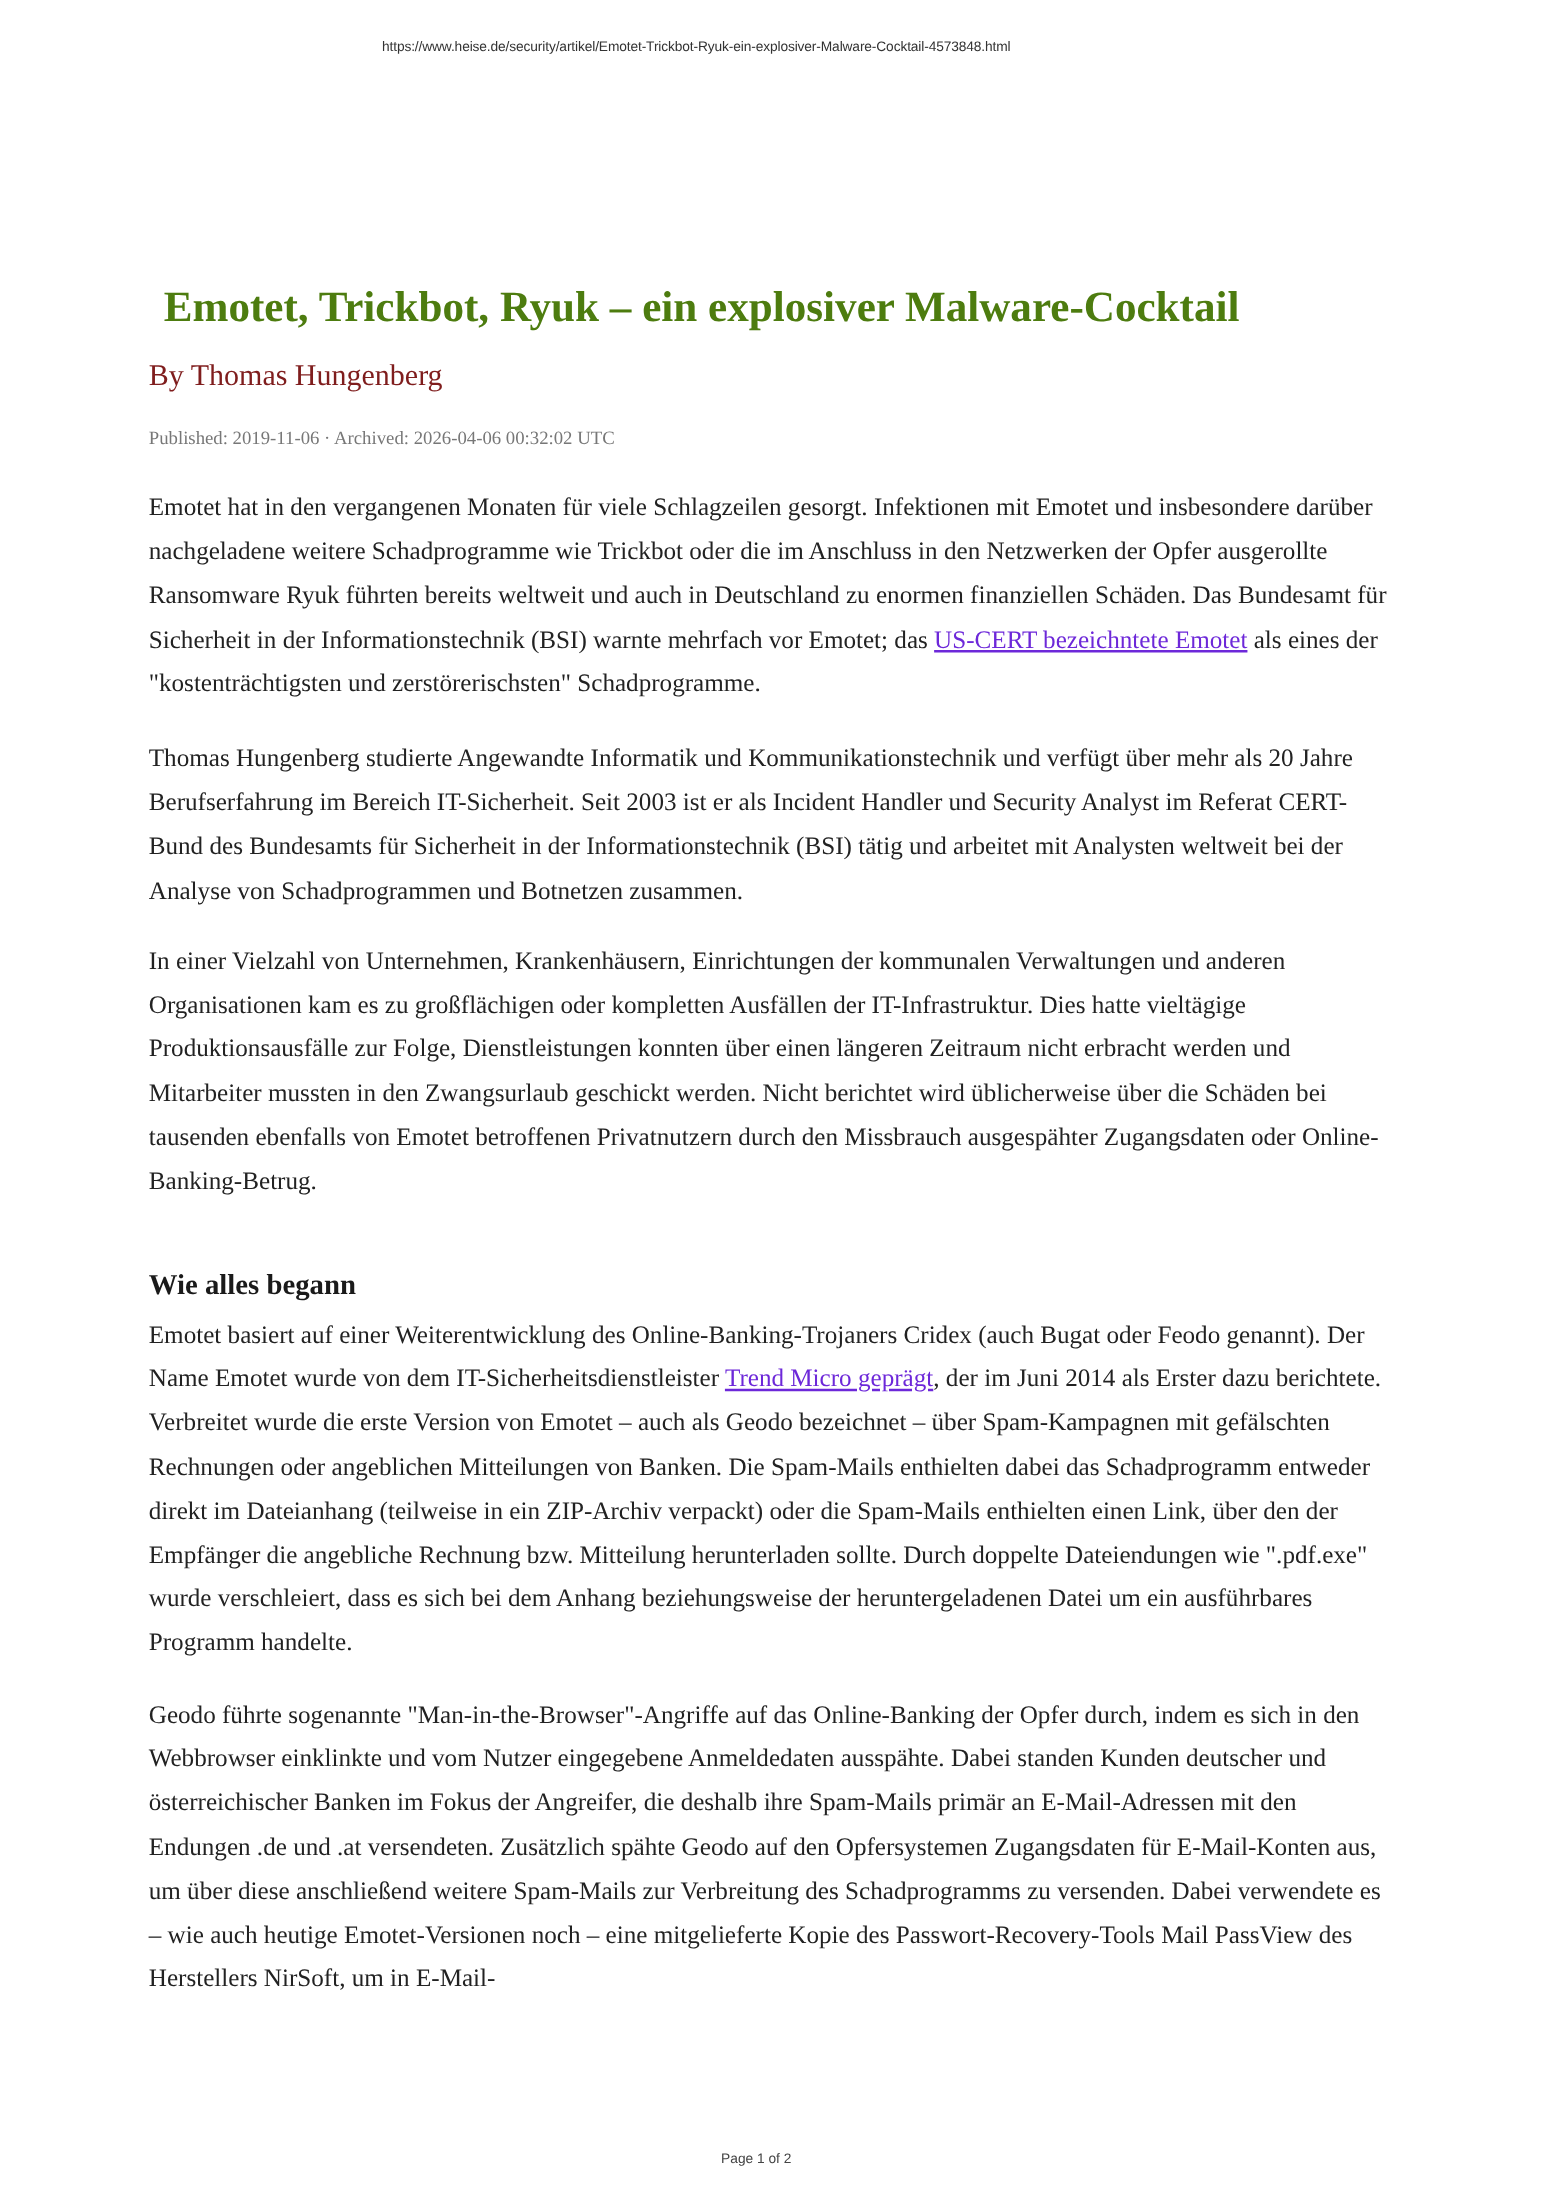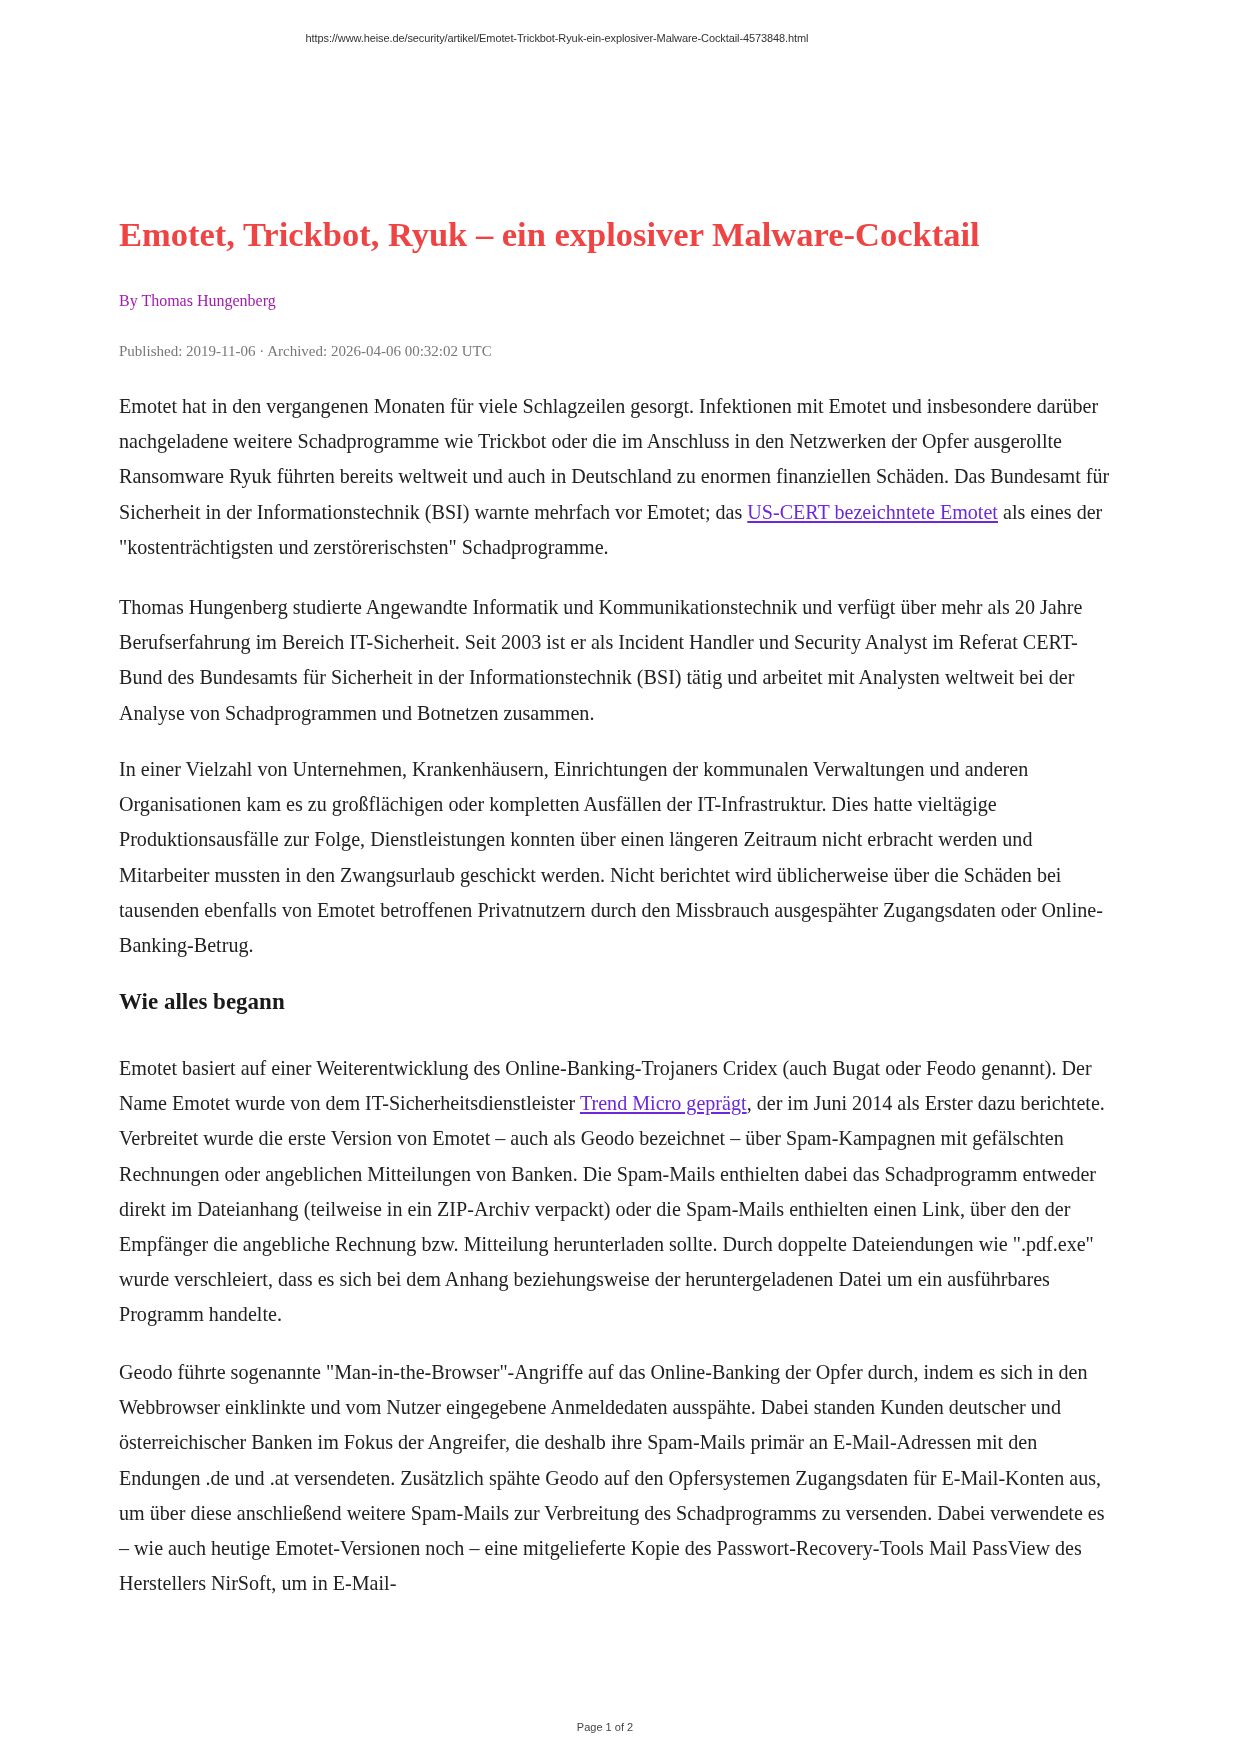--- a/index.html
+++ b/index.html
@@ -7,37 +7,37 @@
     .url-header {
       position: absolute; top: 32px; left: 0; width: 1114px; text-align: center;
       font-family: "Liberation Sans", sans-serif; font-size: 11px; color: #333;
       letter-spacing: -0.1px;
     }
     .article {
       position: absolute; left: 119px; top: 0; width: 1000px;
       font-family: "Liberation Serif", serif; color: #222;
     }
     .title {
-      position: absolute; top: 212px; left: 0; margin: 0; white-space: nowrap;
-      font-size: 34.5px; font-weight: bold; color: #ef4444; line-height: 44px;
+      position: absolute; top: 212px; left: 0; margin: 12px; white-space: nowrap;
+      font-size: 34.5px; font-weight: bold; color: #4d7c0f; line-height: 44px;
     }
     .byline {
       position: absolute; top: 288px; left: 0; white-space: nowrap;
-      font-size: 16px; color: #a21caf; line-height: 26px;
+      font-size: 24px; color: #7f1d1d; line-height: 26px;
     }
     .meta {
       position: absolute; top: 339px; left: 0; white-space: nowrap;
       font-size: 15px; color: #777; line-height: 24px;
     }
     .para {
       position: absolute; left: 0; width: 1000px; margin: 0;
       font-size: 20.1px; line-height: 35.2px; color: #222;
     }
     .heading {
-      position: absolute; left: 0; top: 987px; margin: 0; white-space: nowrap;
+      position: absolute; left: 0; top: 1013px; margin: 0; white-space: nowrap;
       font-size: 23px; font-weight: bold; color: #1a1a1a; line-height: 30px;
     }
     a.link { color: #6d28d9; text-decoration: underline; }
     .footer {
       position: absolute; top: 1721px; left: 0; width: 1210px; text-align: center;
       font-family: "Liberation Sans", sans-serif; font-size: 11px; color: #444;
     }
   </style>
 </head>
 <body>

